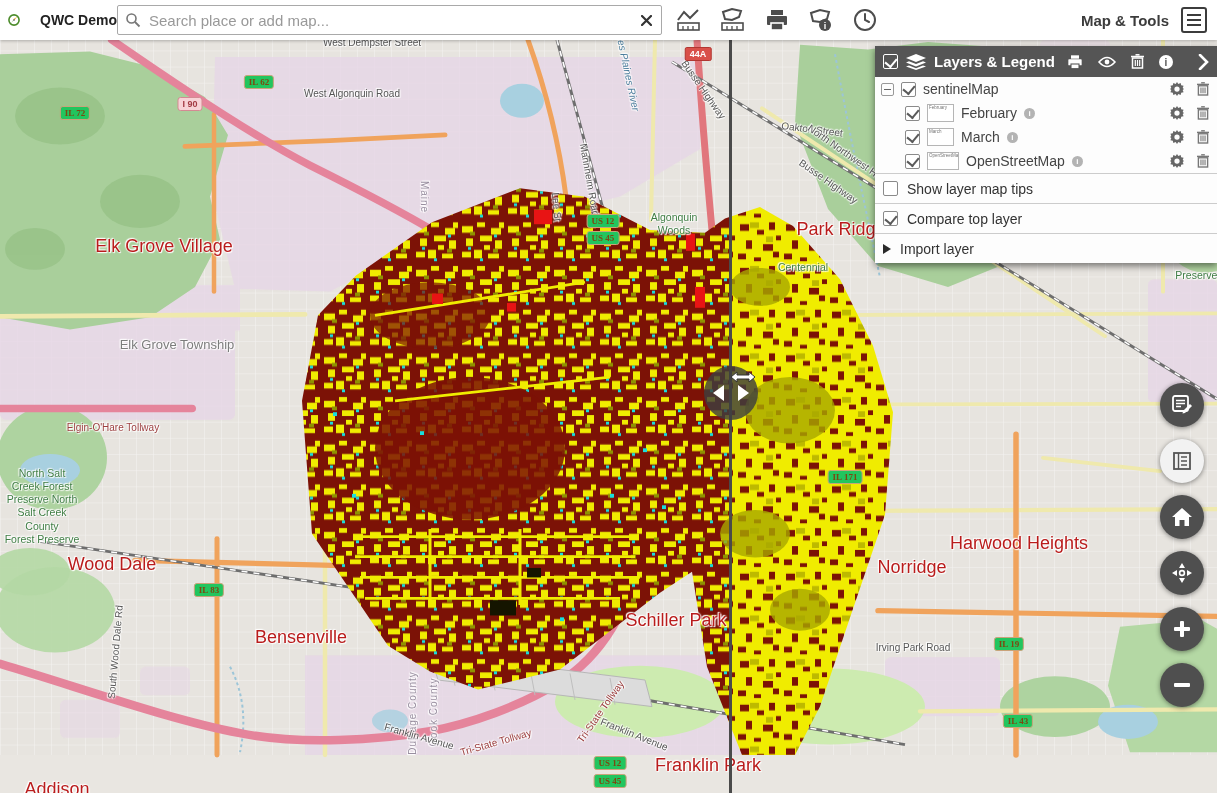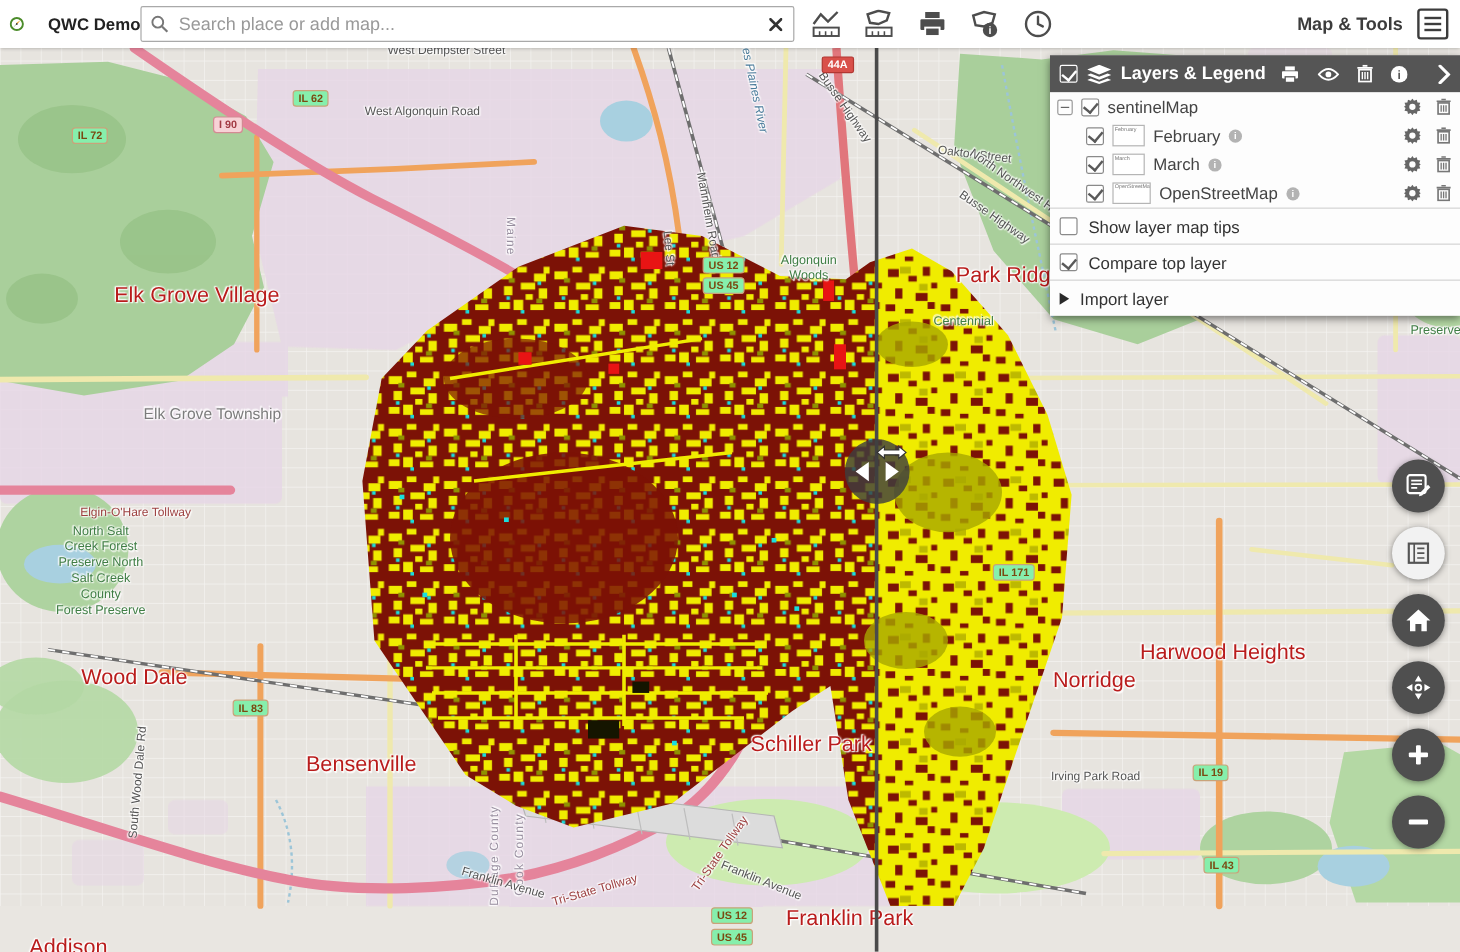--- a/index.html
+++ b/index.html
@@ -31,21 +31,21 @@
   .mlabel { position:absolute; white-space:pre-line; text-align:center; line-height:1.25;
             text-shadow:0 0 2px #fff,0 0 2px #fff,1px 1px 1px #fff,-1px -1px 1px #fff; }
   .mlabel.town { font-size:18px; color:#b91c1c; }
   .mlabel.suburb { font-size:13px; color:#7c7c7c; }
   .mlabel.green { font-size:10.5px; color:#3f7d44; }
   .mlabel.road { font-size:10px; color:#555; }
   .mlabel.roadred { font-size:10px; color:#9c3f3f; }
   .mlabel.water { font-size:10px; color:#4a7c9b; font-style:italic; }
   .mlabel.county { font-size:10px; color:#998fa0; letter-spacing:1px; }
   .shield { position:absolute; font-size:9px; font-weight:bold; padding:1px 4px; border-radius:3px; border:1px solid; white-space:nowrap; }
-  .shield.tan { background:#86efac; border-color:#c9a37a; color:#7a4a12; }
+  .shield.tan { background:#22c55e; border-color:#c9a37a; color:#7a4a12;font-family:Liberation Serif, serif; }
   .shield.pink { background:#f7d2d6; border-color:#d48a93; color:#a33b44; }
   .shield.red { background:#d9504a; border-color:#b13732; color:#fff; border-radius:2px; }
 
   
   .compare-line { position:absolute; left:729px; top:40px; width:3px; height:753px; background:#4a4a4a; z-index:6; }
   .compare-handle { position:absolute; left:704px; top:366px; width:54px; height:54px; border-radius:50%;
                     background:rgba(62,62,62,.82); z-index:7; cursor:ew-resize; }
   .tri { position:absolute; width:0; height:0; border-top:8px solid transparent; border-bottom:8px solid transparent; top:19px; }
   .tri.left  { left:9px;  border-right:11px solid #fff; }
   .tri.right { right:9px; border-left:11px solid #fff; }
@@ -278,21 +278,21 @@
       <span class="mlabel town" style="left: 301px; top: 597px; transform: translate(-50%, -50%);">Bensenville</span>
       <span class="mlabel town" style="left: 676px; top: 580px; transform: translate(-50%, -50%);">Schiller Park</span>
       <span class="mlabel town" style="left: 708px; top: 725px; transform: translate(-50%, -50%);">Franklin Park</span>
       <span class="mlabel town" style="left: 912px; top: 527px; transform: translate(-50%, -50%);">Norridge</span>
       <span class="mlabel town" style="left: 1019px; top: 503px; transform: translate(-50%, -50%);">Harwood Heights</span>
       <span class="mlabel town" style="left: 57px; top: 749px; transform: translate(-50%, -50%);">Addison</span>
       <span class="mlabel suburb" style="left: 177px; top: 305px; transform: translate(-50%, -50%);">Elk Grove Township</span>
       <span class="mlabel county" style="left: 424px; top: 157px; transform: translate(-50%, -50%) rotate(90deg);">Maine</span>
       <span class="mlabel county" style="left: 413px; top: 673px; transform: translate(-50%, -50%) rotate(-90deg);">DuPage County</span>
       <span class="mlabel county" style="left: 434px; top: 672px; transform: translate(-50%, -50%) rotate(-90deg);">Cook County</span>
-      <span class="mlabel green" style="left: 42px; top: 436px; transform: translate(-50%, -50%); margin-left: 42px;">North Salt
+      <span class="mlabel green" style="left: 42px; top: 466px; transform: translate(-50%, -50%);">North Salt
 Creek Forest
 Preserve North
 Salt Creek
 County
 Forest Preserve</span>
       <span class="mlabel green" style="left: 674px; top: 148px; transform: translate(-50%, -50%); margin-top: 36px;">Algonquin
 Woods</span>
       <span class="mlabel green" style="left: 803px; top: 228px; transform: translate(-50%, -50%);">Centennial</span>
       <span class="mlabel green" style="left: 1199px; top: 236px; transform: translate(-50%, -50%);">Preserves</span>
       <span class="mlabel road" style="left: 372px; top: 3px; transform: translate(-50%, -50%);">West Dempster Street</span>

